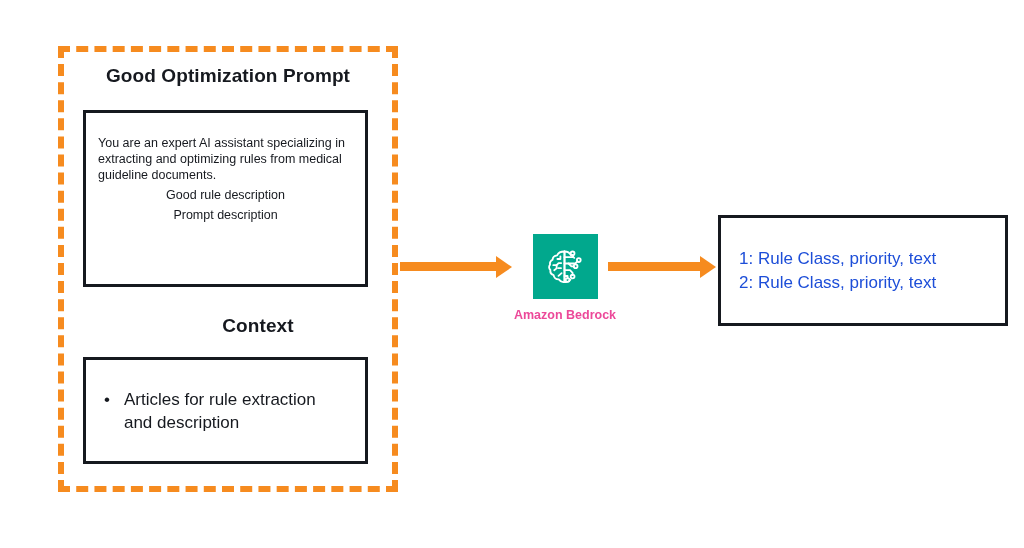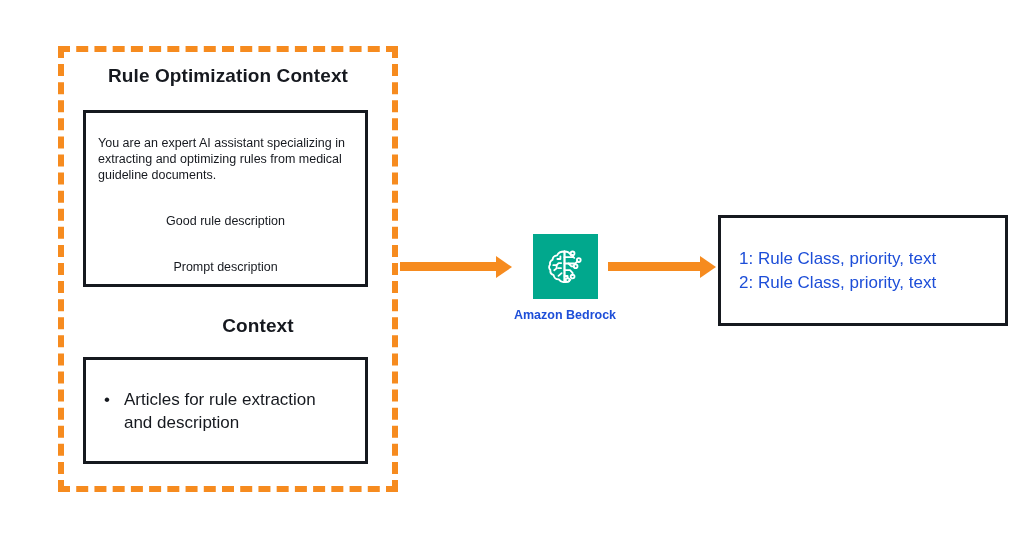--- a/index.html
+++ b/index.html
@@ -73,21 +73,21 @@
     justify-content: flex-start;
     padding: 22px 12px 12px 12px;
   }
   .prompt-line {
     font-size: 12.5px;
     line-height: 16px;
     color: #16191f;
     max-width: 255px;
   }
   .prompt-line + .prompt-line {
-    margin-top: 30px;
+    margin-top: 4px;
   }
 
   #context-box {
     left: 83px;
     top: 357px;
     width: 285px;
     height: 107px;
     display: flex;
     align-items: center;
     padding: 0 18px;
@@ -172,32 +172,32 @@
     align-items: center;
     justify-content: center;
   }
   #bedrock-tile svg {
     display: block;
   }
   #bedrock-label {
     margin-top: 9px;
     font-size: 12.5px;
     font-weight: bold;
-    color: #1d4ed8;
+    color: #ec4899;
     white-space: nowrap;
   }
 </style>
 </head>
 <body>
 
 <div id="canvas">
 
   <div class="dashed-group"></div>
 
-  <div class="section-heading" id="heading-prompt">Rule Optimization Context</div>
+  <div class="section-heading" id="heading-prompt">Good Optimization Prompt</div>
 
   <div class="box" id="prompt-box">
     <div class="prompt-line">You are an expert AI assistant specializing in extracting and optimizing rules from medical guideline documents.</div>
     <div class="prompt-line">Good rule description</div>
     <div class="prompt-line">Prompt description</div>
   </div>
 
   <div class="section-heading" id="heading-context">Context</div>
 
   <div class="box" id="context-box">

